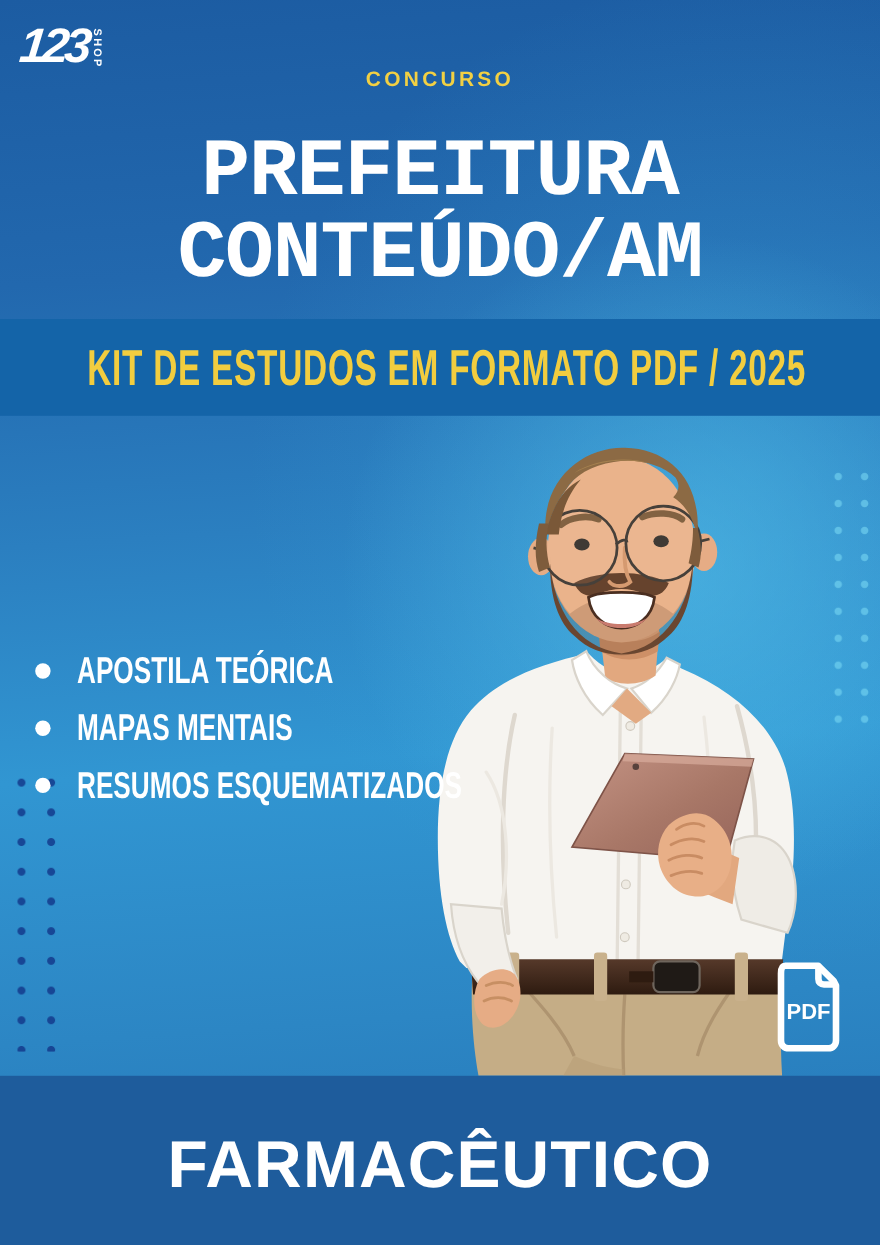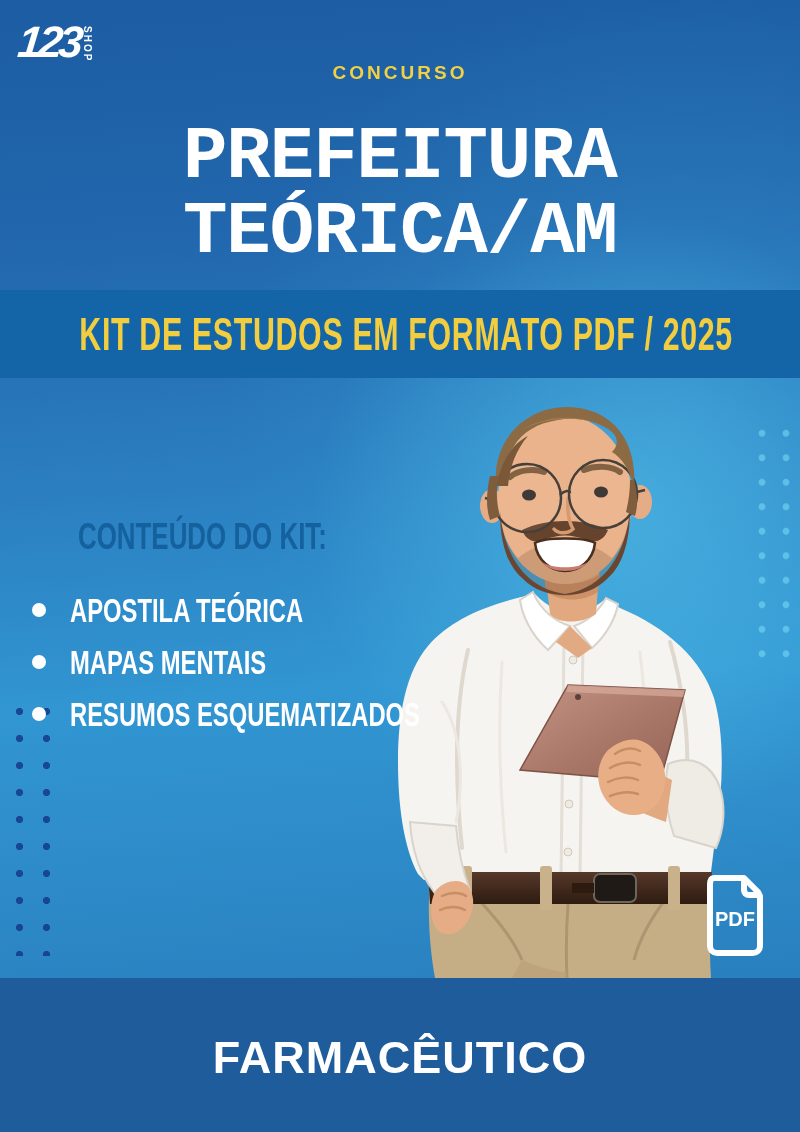--- a/index.html
+++ b/index.html
@@ -52,47 +52,44 @@
 
   
   .photo{position:absolute;left:372px;top:402px;width:356px;height:576px;z-index:2;}
 
   
   .pdf-badge{position:absolute;left:700px;top:872px;width:70px;height:86px;z-index:3;}
 
   
   .footer{position:absolute;left:0;right:0;top:978px;height:154px;background:#1E5C9C;
     display:flex;align-items:center;justify-content:center;z-index:4;}
-  .footer-text{color:#fff;font-size:45px;font-weight:700;letter-spacing:1px;padding-top:6px;}
+  .footer-text{color:#fff;font-size:60px;font-weight:700;letter-spacing:1px;padding-top:6px;}
 </style>
 </head>
 <body>
 
 <div class="poster">
 
   <div class="logo">
     <span class="logo-num">123</span>
     <span class="logo-shop">SHOP</span>
   </div>
 
 
   <div class="eyebrow">CONCURSO</div>
 
   <div class="title">
     <div>PREFEITURA</div>
-    <div>TEÓRICA/AM</div>
+    <div>CONTEÚDO/AM</div>
   </div>
 
   <div class="ribbon">
     <span class="cond">KIT DE ESTUDOS EM FORMATO PDF / 2025</span>
   </div>
 
-  <div class="kit-heading">
-    <span class="cond">CONTEÚDO DO KIT:</span>
-  </div>
 
   <ul class="kit-list">
     <li>
       <span class="dot"></span>
       <span class="kit-item-text cond">APOSTILA TEÓRICA</span>
     </li>
     <li>
       <span class="dot"></span>
       <span class="kit-item-text cond">MAPAS MENTAIS</span>
     </li>

